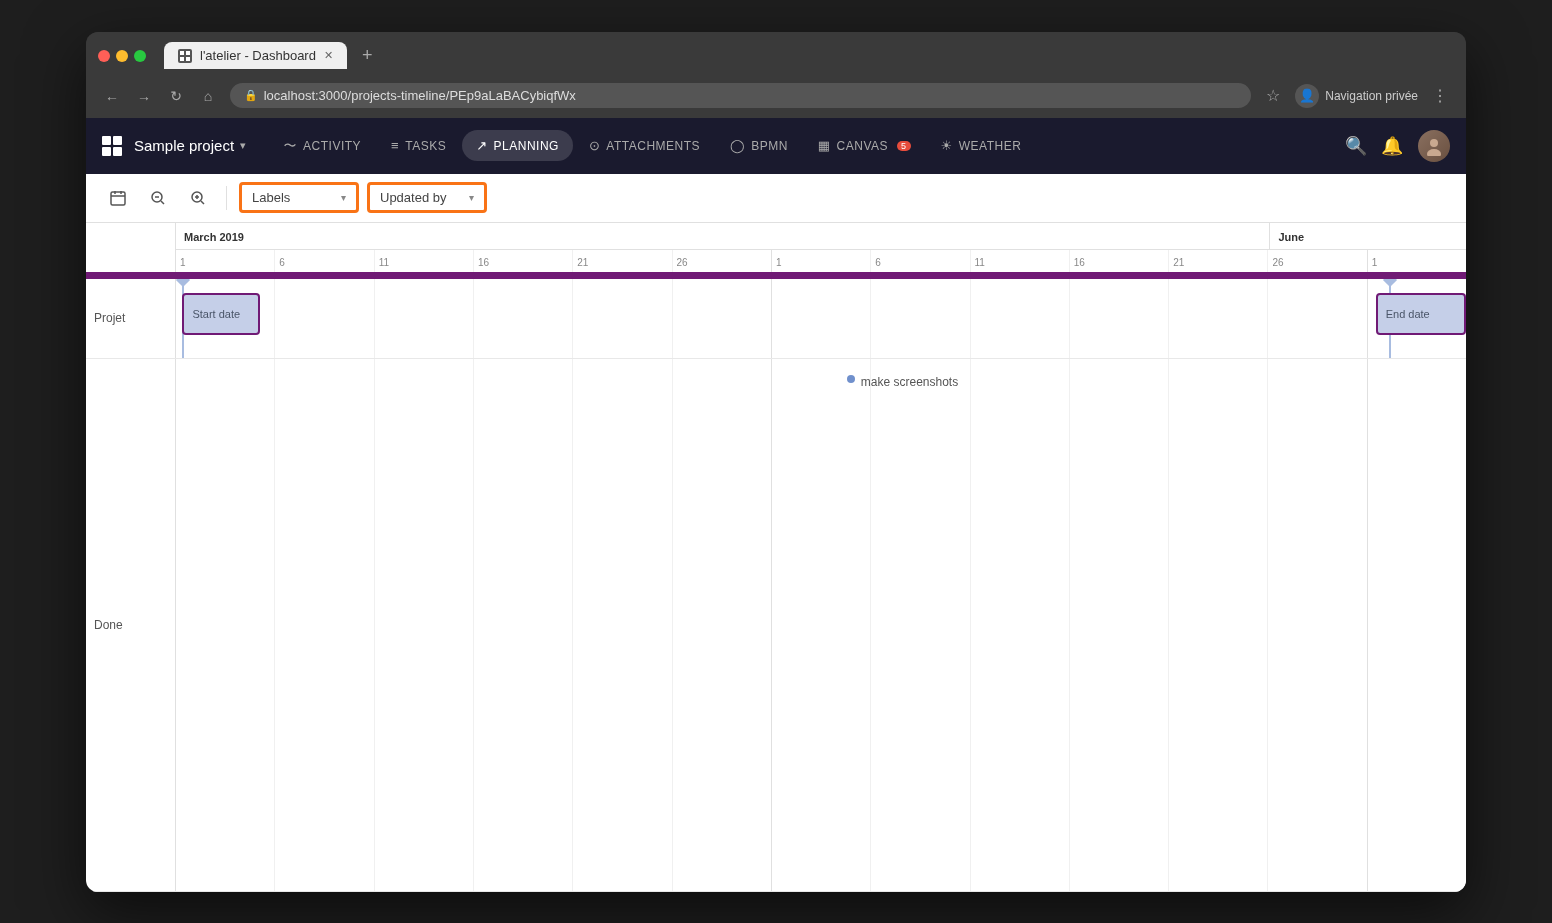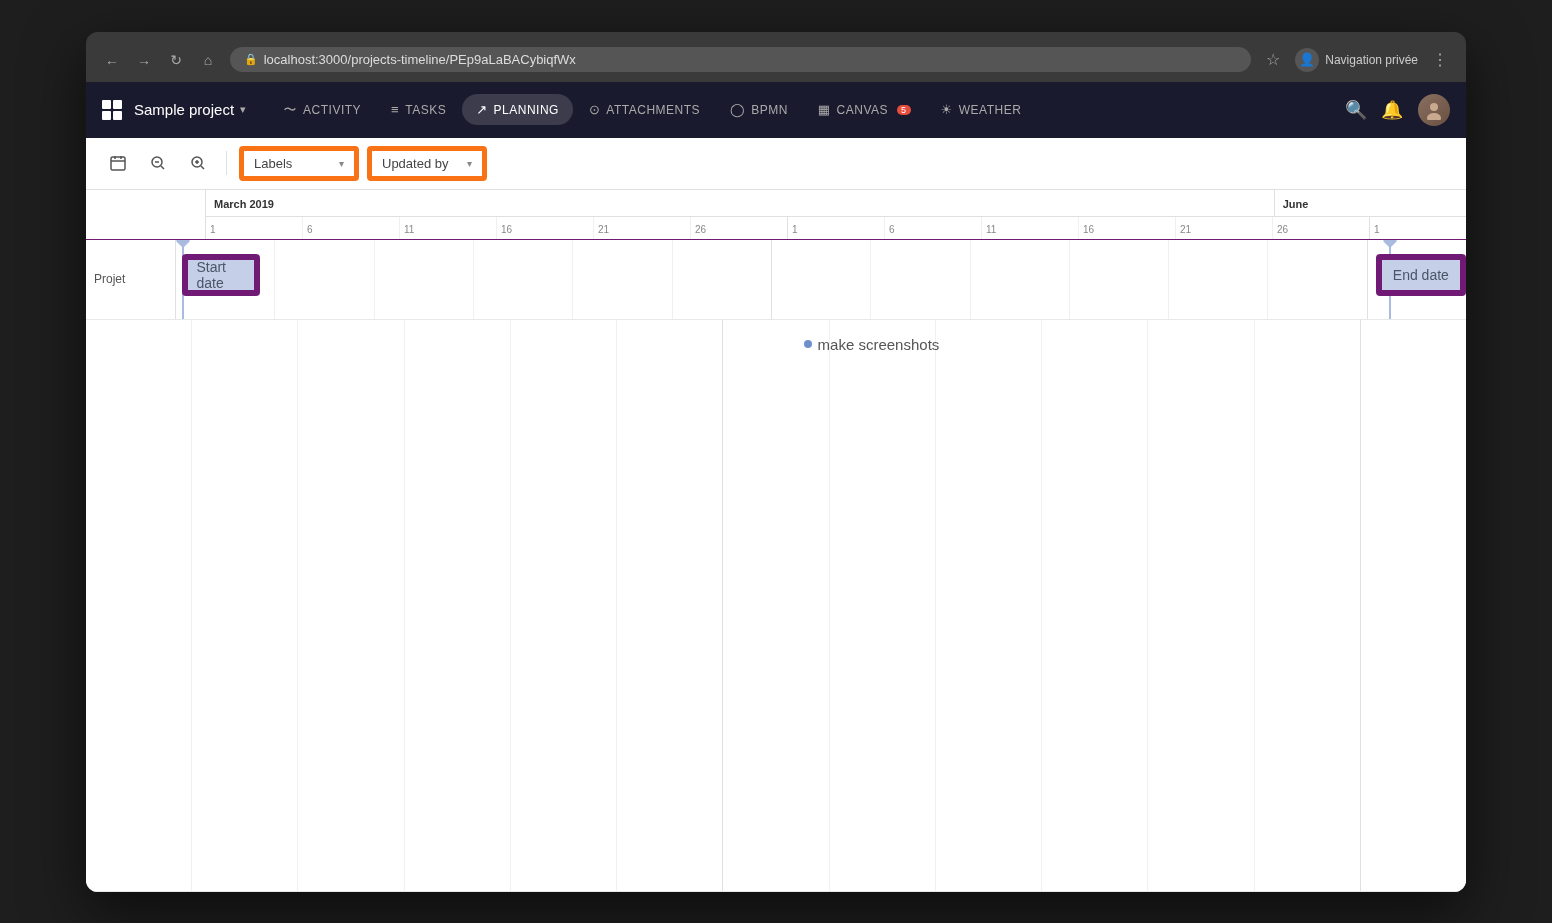--- a/index.html
+++ b/index.html
@@ -250,21 +250,21 @@
       cursor: pointer;
       color: #555;
       font-size: 16px;
       border: 1px solid transparent;
     }
     .toolbar-separator { width: 1px; height: 24px; background: #e0e0e0; margin: 0 4px; }
     .dropdown-filter {
       display: flex;
       align-items: center;
       gap: 6px;
-      border: 5px solid #f97316;
+      border: 3px solid #f97316;
       border-radius: 4px;
       padding: 5px 10px;
       font-size: 13px;
       color: #444;
       cursor: pointer;
       min-width: 120px;
       background: white;
     }
     .dropdown-chevron { color: #888; font-size: 10px; margin-left: auto; }
 
@@ -304,56 +304,76 @@
       position: relative;
       display: grid;
       background: white;
     }
 
     
     .task-bar {
       position: absolute;
       border-radius: 4px;
       padding: 4px 8px;
-      font-size: 14px;
+      font-size: 11px;
       font-weight: 500;
       color: #4a5568;
       background: #c5cfe8;
-      border: 6px solid #701a75;
-      cursor: pointer;
-      display: flex;
-      align-items: center;
-      justify-content: center;
+      border: 2px solid #701a75;
+      cursor: pointer;
+      display: flex;
+      align-items: center;
     }
     .task-milestone {
       position: absolute;
       display: flex;
-      align-items: center;
       gap: 6px;
-      font-size: 15px;
+      font-size: 12px;
       color: #555;
     }
     .milestone-dot {
       width: 8px;
       height: 8px;
       border-radius: 50%;
       background: #7090cc;
     }
     .month-name {
       font-size: 11px;
       font-weight: 600;
       color: #333;
     }
   </style>
 </head>
 <body>
 
 <div class="browser-window">
 
   <div class="browser-chrome">
+    <div class="browser-top">
+      <div class="traffic-lights">
+        <div class="traffic-light tl-red"></div>
+        <div class="traffic-light tl-yellow"></div>
+        <div class="traffic-light tl-green"></div>
+      </div>
+      <div class="tab-bar">
+        <div class="tab-active">
+          <div class="tab-favicon">
+            <svg width="10" height="10" viewBox="0 0 10 10">
+                <rect width="4" height="4" fill="white"></rect>
+                <rect x="6" width="4" height="4" fill="white"></rect>
+                <rect y="6" width="4" height="4" fill="white"></rect>
+                <rect x="6" y="6" width="4" height="4" fill="white"></rect>
+              </svg>
+          </div>
+          <span>l'atelier - Dashboard</span>
+          <span class="tab-close">✕</span>
+        </div>
+        <div class="tab-new">+</div>
+      </div>
+    </div>
     <div class="address-bar-row">
       <div class="nav-buttons">
         <button class="nav-btn">←</button>
         <button class="nav-btn">→</button>
         <button class="nav-btn">↻</button>
         <button class="nav-btn">⌂</button>
       </div>
       <div class="address-bar">
         <span class="lock-icon">🔒</span>
         <span>localhost:3000/projects-timeline/PEp9aLaBACybiqfWx</span>
@@ -455,21 +475,21 @@
         <span class="dropdown-chevron">▾</span>
       </div>
       <div class="dropdown-filter">
         <span>Updated by</span>
         <span class="dropdown-chevron">▾</span>
       </div>
     </div>
 
     <div class="timeline-container">
 
-      <div style="display:flex;border-bottom:1px solid #701a75;padding-left:30px;">
+      <div style="display:flex;border-bottom:7px solid #701a75;">
 
         <div style="width:90px;min-width:90px;border-right:1px solid #e0e0e0;"></div>
 
         <div style="flex:1;overflow:hidden;">
 
           <div style="display:flex;">
 
             <div style="flex:6;border-right:1px solid #e0e0e0;padding:4px 8px;border-bottom:1px solid #e0e0e0;">
               <span class="month-name">March 2019</span>
             </div>
@@ -539,20 +559,23 @@
 
             <div class="task-bar" style="left:93%;width:7%;top:14px;height:42px;">
               <span>End date</span>
             </div>
           </div>
         </div>
 
 
 
         <div class="timeline-row" style="min-height:340px;flex:1;">
+          <div class="row-label">
+            <span>Done</span>
+          </div>
           <div class="row-content" style="position:relative;">
             <div style="position:absolute;top:0;left:0;right:0;bottom:0;display:flex;pointer-events:none;">
               <div style="flex:1;border-right:1px solid #f0f0f0;"></div>
               <div style="flex:1;border-right:1px solid #f0f0f0;"></div>
               <div style="flex:1;border-right:1px solid #f0f0f0;"></div>
               <div style="flex:1;border-right:1px solid #f0f0f0;"></div>
               <div style="flex:1;border-right:1px solid #f0f0f0;"></div>
               <div style="flex:1;border-right:1px solid #e0e0e0;"></div>
               <div style="flex:1;border-right:1px solid #f0f0f0;"></div>
               <div style="flex:1;border-right:1px solid #f0f0f0;"></div>

